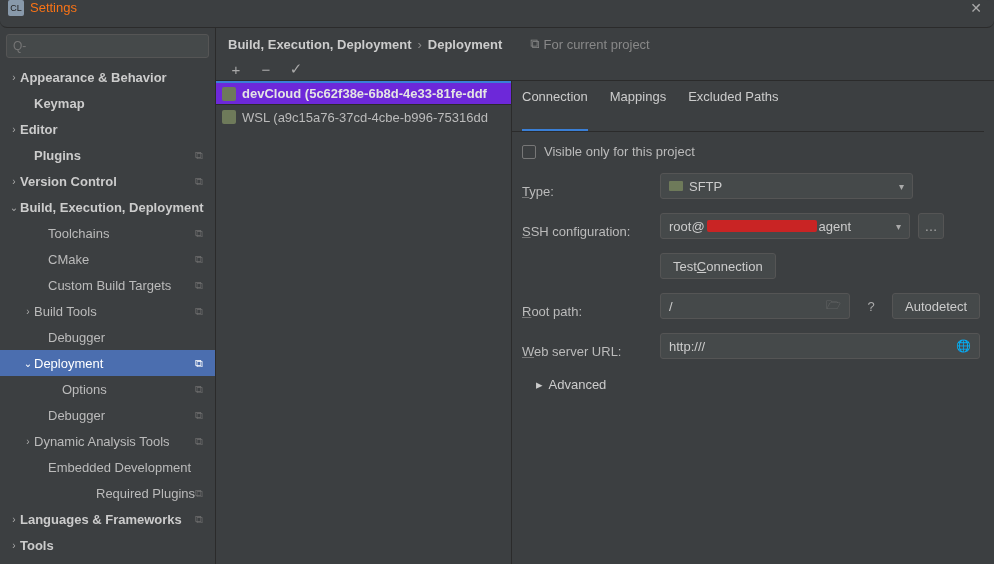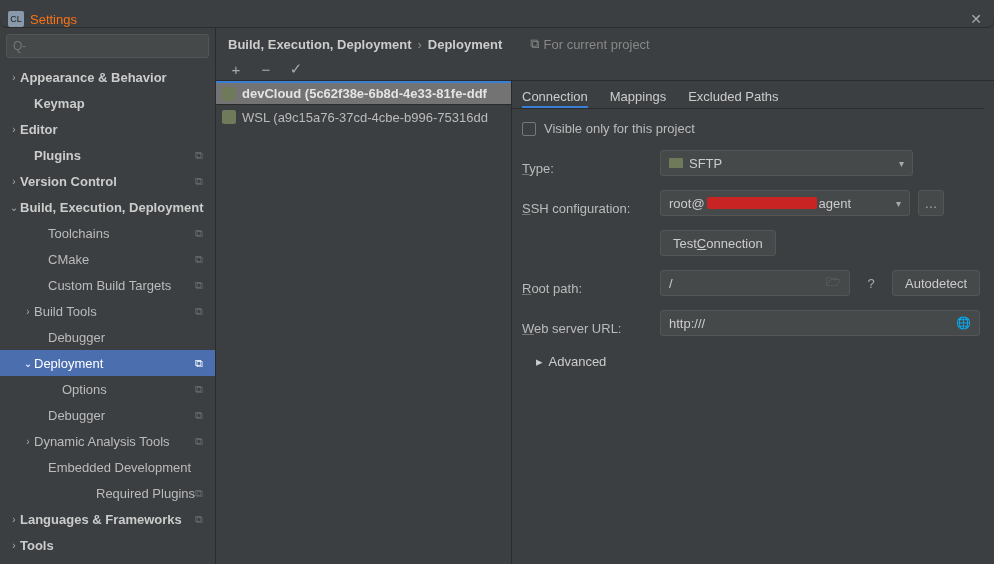--- a/index.html
+++ b/index.html
@@ -1,17 +1,17 @@
 <!DOCTYPE html>
 <html><head>
 <meta charset="utf-8">
 <style>
 * { box-sizing: border-box; margin: 0; padding: 0; }
 body { font-family: -apple-system, "Segoe UI", sans-serif; font-size: 13px; color: #bbbbbb; background: #3c3f41; width: 994px; height: 564px; overflow: hidden; }
-.titlebar { height: 28px; display: flex; align-items: flex-end; padding: 0 8px; background: #3c3f41; border-bottom: 1px solid #2b2b2b; border-radius: 7px; }
+.titlebar { height: 28px; display: flex; align-items: flex-start; padding: 0 8px; background: #3c3f41; border-bottom: 1px solid #2b2b2b; border-radius: 7px; }
 .titlebar .app-icon { width: 16px; height: 16px; background: #8899aa; border-radius: 2px; display: inline-flex; align-items: center; justify-content: center; font-size: 9px; color: #222; margin-right: 6px; }
 .titlebar .title { color: #f97316; }
 .titlebar .close { margin-left: auto; color: #aaa; font-size: 14px; cursor: pointer; padding: 0 4px; }
 .main { display: flex; height: calc(564px - 28px); }
 .sidebar { width: 216px; background: #3c3f41; border-right: 1px solid #2b2b2b; display: flex; flex-direction: column; }
 .search-wrap { padding: 6px; }
 .search { width: 100%; height: 24px; background: #45494a; border: 1px solid #555; border-radius: 3px; padding: 0 6px; color: #bbb; font-size: 12px; }
 .tree { overflow-y: auto; flex: 1; }
 .tree-item { display: flex; align-items: center; height: 26px; padding-left: 8px; cursor: pointer; position: relative; }
 .tree-item .arrow { width: 12px; display: inline-block; text-align: center; color: #aaa; font-size: 10px; }
@@ -24,25 +24,25 @@
 .content-header { display: flex; align-items: center; padding: 8px 12px 4px 12px; gap: 6px; }
 .content-header .crumb { color: #ccc; font-weight: 600; }
 .content-header .sep { color: #888; }
 .content-header .hint { margin-left: 22px; color: #888; display: flex; align-items: center; gap: 4px; }
 .toolbar { display: flex; align-items: center; gap: 14px; padding: 4px 12px 2px 12px; }
 .tool-btn { color: #aaa; font-size: 15px; cursor: pointer; width: 16px; text-align: center; }
 .content-body { display: flex; flex: 1; border-top: 1px solid #2b2b2b; }
 .server-list { width: 296px; border-right: 1px solid #2b2b2b; padding-top: 0; }
 .server-item { display: flex; align-items: center; height: 24px; padding: 0 6px; gap: 6px; white-space: nowrap; overflow: hidden; }
 .server-item .srv-icon { width: 14px; height: 14px; background: #6e7a5a; border-radius: 2px; flex-shrink: 0; }
-.server-item.selected { background: #737373; color: #e4e4e4; font-weight: 600; border-top: 2px solid #3a7fd6; border-bottom: 1px solid #2b2b2b; }
+.server-item.selected { background: #6d28d9; color: #e4e4e4; font-weight: 600; border-top: 2px solid #3a7fd6; border-bottom: 1px solid #2b2b2b; }
 .server-item .srv-label { overflow: hidden; text-overflow: ellipsis; }
 .details { flex: 1; padding: 0 12px 0 0; }
 .tabs { display: flex; gap: 22px; padding: 8px 10px 0 10px; border-bottom: 1px solid #2b2b2b; }
-.tab { padding-bottom: 2px; cursor: pointer; color: #ccc; }
+.tab { padding-bottom: 25px; cursor: pointer; color: #ccc; }
 .tab.active { border-bottom: 2px solid #3a7fd6; }
 .form { padding: 12px 4px 0 10px; }
 .row { display: flex; align-items: flex-end; margin-bottom: 14px; gap: 8px; }
 .row .lbl { width: 130px; color: #bbb; }
 .row .lbl u { text-decoration: underline; text-decoration-color: #777; }
 .chk { width: 14px; height: 14px; border: 1px solid #777; border-radius: 2px; display: inline-block; }
 .select, .inp { flex: 1; height: 26px; background: #45494a; border: 1px solid #555; border-radius: 3px; display: flex; align-items: center; padding: 0 8px; color: #ccc; position: relative; }
 .select.narrow { width: 253px; flex: none; }
 .select .caret { margin-left: auto; color: #aaa; font-size: 10px; }
 .select .mini-icon { width: 14px; height: 10px; background: #6e7a5a; border-radius: 1px; margin-right: 6px; flex-shrink: 0; }

